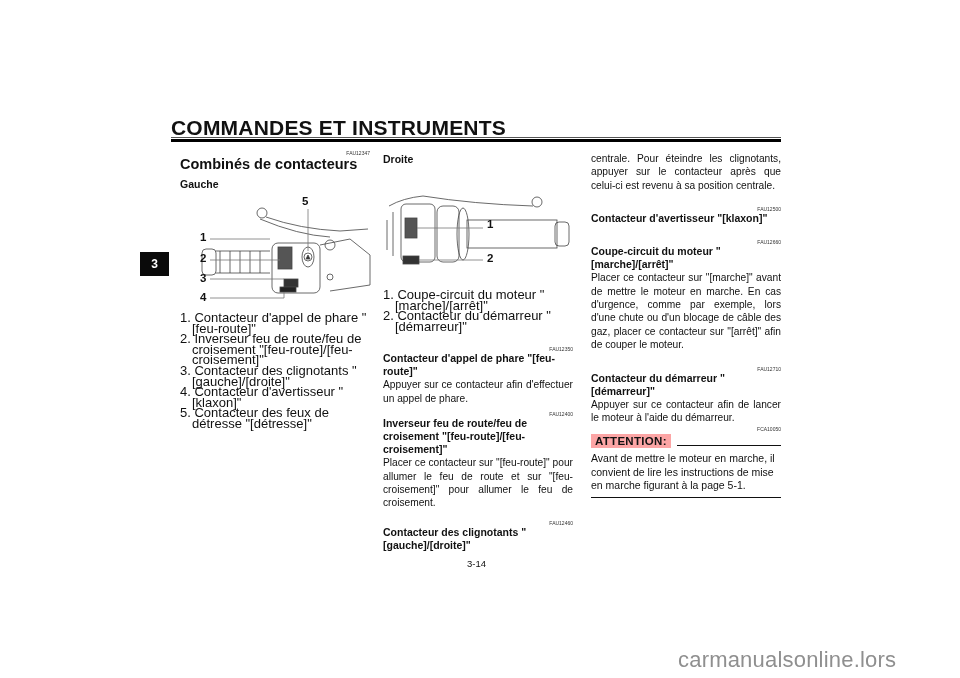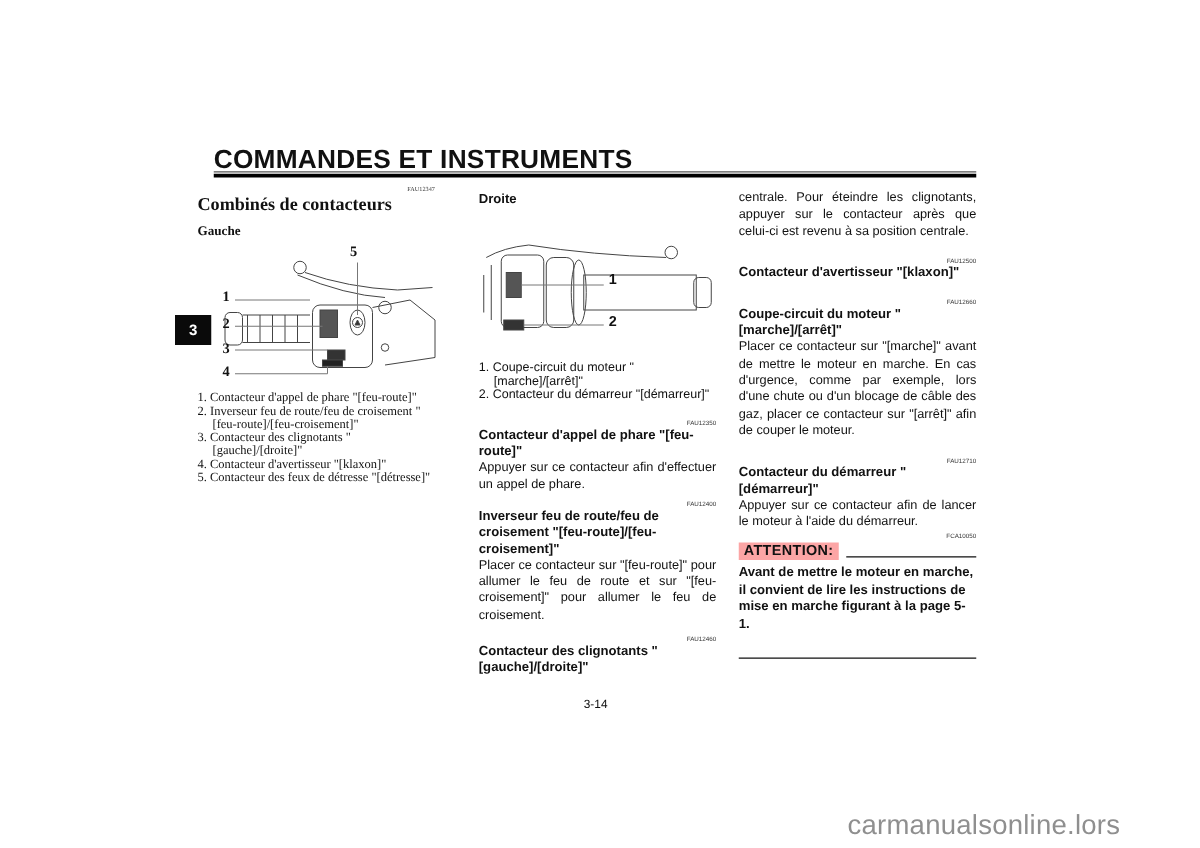--- a/index.html
+++ b/index.html
@@ -12,39 +12,39 @@
   .page-title {
     left: 171px; top: 116px; font-size: 21px; font-weight: bold; letter-spacing: 0.2px; white-space: nowrap;
   }
   .rule-top { left: 171px; top: 137px; width: 610px; height: 1px; background: #555; }
   .rule-bot { left: 171px; top: 139px; width: 610px; height: 3px; background: #000; }
   .side-tab {
     left: 140px; top: 252px; width: 29px; height: 24px; background: #0a0a0a; color: #fff;
     font-size: 12px; font-weight: bold; text-align: center; line-height: 24px;
   }
   .col { position: absolute; top: 150px; width: 190px; }
-  .col1 { left: 158px; font-family: Liberation Serif, serif; }
+  .col1 { left: 180px; }
   .col2 { left: 383px; }
   .col3 { left: 591px; }
   .code { font-size: 5px; color: #333; text-align: right; height: 6px; line-height: 6px; }
   .h1 { font-size: 14.5px; font-weight: bold; margin: 0 0 4px 0; white-space: nowrap; }
   .h2 { font-size: 10.5px; font-weight: bold; line-height: 13px; margin: 0; }
   .h3 { font-size: 10.5px; font-weight: bold; line-height: 13px; margin: 0; }
   .body { font-size: 10.2px; line-height: 13.4px; text-align: justify; margin: 0; }
-  .caption { font-size: 10px; line-height: 10.6px; margin: 0; padding: 0; list-style: none; }
+  .caption { font-size: 13px; line-height: 10.6px; margin: 0; padding: 0; list-style: none; }
   .caption li { padding-left: 12px; text-indent: -12px; }
   .figure { position: relative; }
   .fig-num { position: absolute; font-size: 11.5px; font-weight: bold; }
   .sec { margin-top: 12px; }
   .attention-row { display: flex; align-items: flex-end; margin-top: 2px; }
   .attention-box {
     background: #fca5a5; font-weight: bold; font-size: 11.5px; padding: 1px 4px; letter-spacing: 0.3px;
   }
   .attention-line { flex: 1; border-bottom: 1.5px solid #111; margin-left: 6px; margin-bottom: 2px; }
-  .attention-text { font-size: 10.5px; font-weight: bold; line-height: 13.4px; margin-top: 4px; padding-bottom: 20px; border-bottom: 1.5px solid #111; }
+  .attention-text { font-size: 10.5px; font-weight: normal; line-height: 13.4px; margin-top: 4px; padding-bottom: 4px; border-bottom: 1.5px solid #111; }
   .page-num { left: 467px; top: 558px; font-size: 9.5px; }
   .watermark { left: 678px; top: 647px; font-size: 22px; color: #8f8f8f; letter-spacing: 0.2px; }
   svg { display: block; }
 </style>
 </head>
 <body>
 
 <div class="abs page-title">COMMANDES ET INSTRUMENTS</div>
 <div class="abs rule-top"></div>
 <div class="abs rule-bot"></div>

